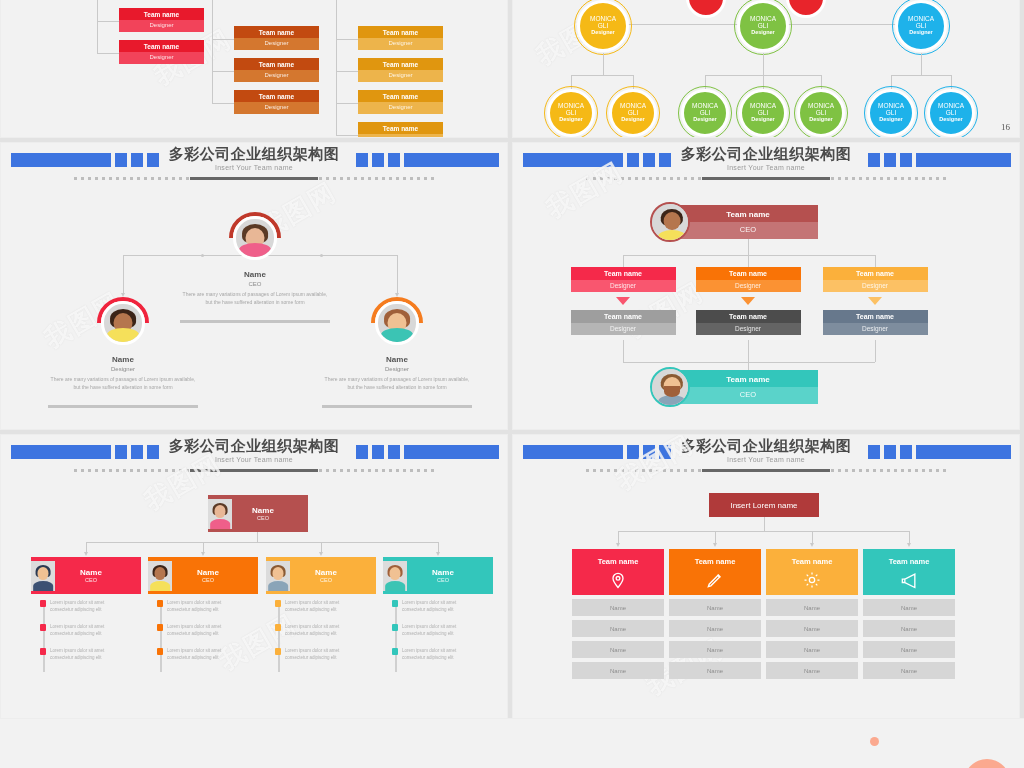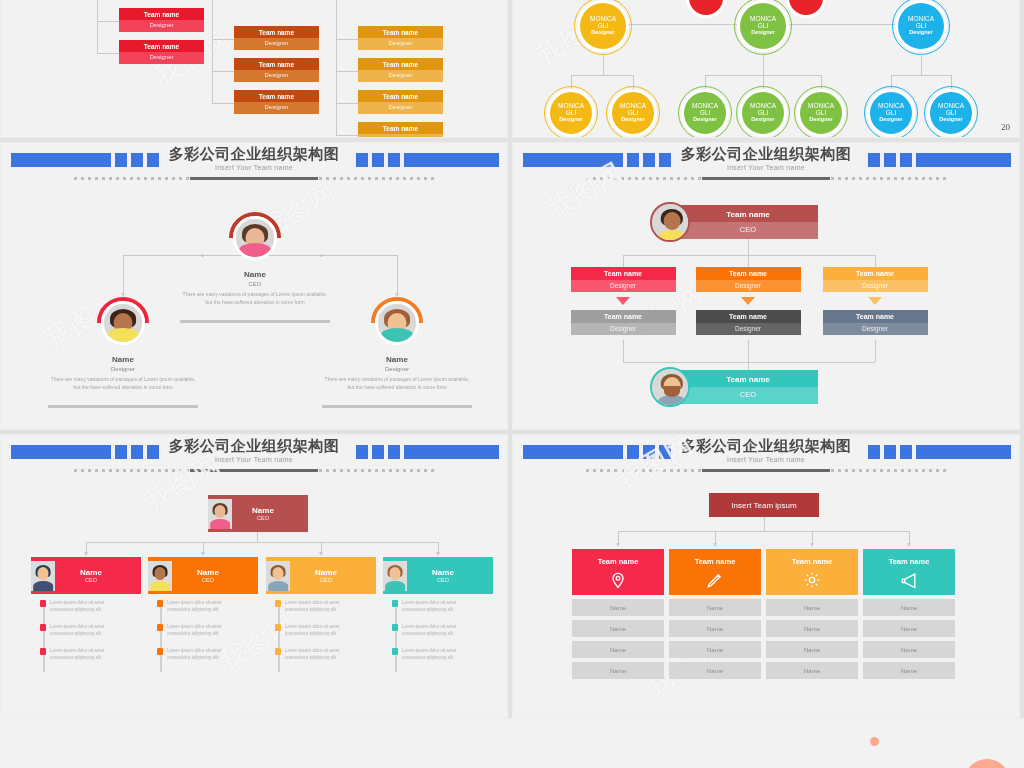--- a/index.html
+++ b/index.html
@@ -290,21 +290,21 @@
         </div>
         <div class="circ-ring" style="left:351px;top:86px;width:54px;height:54px;border-color:#1eb2ea;"></div>
         <div class="ln" style="left:438px;top:75px;width:1px;height:14px;"></div>
         <div class="circ" style="left:414px;top:89px;width:48px;height:48px;background:#1eb2ea;">
           <div class="nm">MONICA</div>
           <div class="nm">GLI</div>
           <div class="rl">Designer</div>
         </div>
         <div class="circ-ring" style="left:411px;top:86px;width:54px;height:54px;border-color:#1eb2ea;"></div>
       </div>
-    <div class="pagenum">20</div>
+    <div class="pagenum">16</div>
   </div>
 
   <div class="slide">
     <div class="shead">
       <div class="bars">
         <div class="bar" style="left:10px; width:100px;"></div>
         <div class="bar" style="left:114px; width:12px;"></div>
         <div class="bar" style="left:130px; width:12px;"></div>
         <div class="bar" style="left:146px; width:12px;"></div>
         <div class="bar" style="left:355px; width:12px;"></div>
@@ -609,21 +609,21 @@
         <div class="bar" style="left:387px; width:12px;"></div>
         <div class="bar" style="left:403px; width:95px;"></div>
       </div>
       <div class="title-cn">多彩公司企业组织架构图</div>
       <div class="title-en">Insert Your Team name</div>
       <div class="divider"></div>
     </div>
     <div class="wm" style="left:100px; top:10px;">我图网</div>
     <div class="wm" style="left:130px; top:215px;">我图网</div>
     <div id="br-body">
-        <div class="br-top" style="left:196px;top:58px;width:110px;height:24px;background:#b03a3a;">Insert Team ipsum</div>
+        <div class="br-top" style="left:196px;top:58px;width:110px;height:24px;background:#b03a3a;">Insert Lorem name</div>
         <div class="ln" style="left:251px;top:82px;width:1px;height:14px;"></div>
         <div class="ln" style="left:105px;top:96px;width:291px;height:1px;"></div>
         <div class="ln" style="left:105px;top:96px;width:1px;height:12px;"></div>
         <div class="arrowhead" style="left:102.5px;top:108px;"></div>
         <div class="ln" style="left:202px;top:96px;width:1px;height:12px;"></div>
         <div class="arrowhead" style="left:199.5px;top:108px;"></div>
         <div class="ln" style="left:299px;top:96px;width:1px;height:12px;"></div>
         <div class="arrowhead" style="left:296.5px;top:108px;"></div>
         <div class="ln" style="left:396px;top:96px;width:1px;height:12px;"></div>
         <div class="arrowhead" style="left:393.5px;top:108px;"></div>

